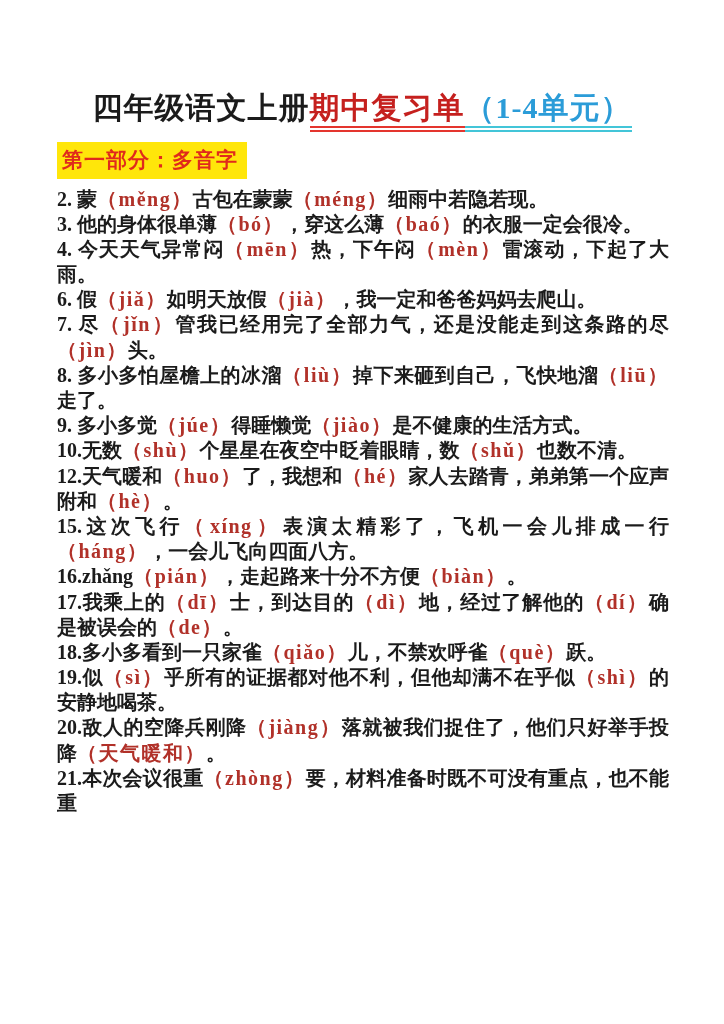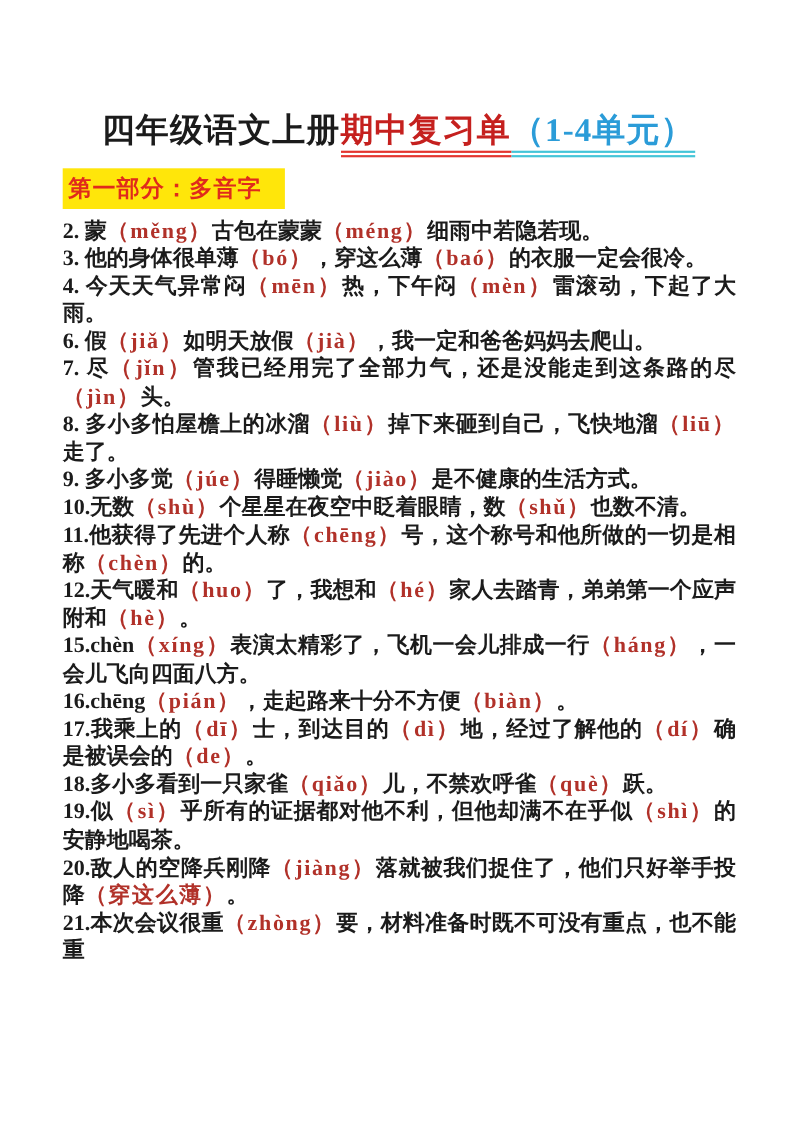--- a/index.html
+++ b/index.html
@@ -10,21 +10,21 @@
   .page {
     position: relative;
     width: 724px;
     height: 1024px;
     background: #ffffff;
     overflow: hidden;
     font-family: "Liberation Serif", "DejaVu Serif", serif;
     font-weight: 700;
   }
   .title {
-    margin: 11px;
+    margin: 0;
     padding-top: 88px;
     text-align: center;
     font-size: 30px;
     line-height: 1.35;
     letter-spacing: 1px;
     white-space: nowrap;
   }
   .t-black { color: var(--text-black, #1b1b1b); }
   .t-red {
     color: var(--title-red, #c5201e);
@@ -36,21 +36,21 @@
     border-bottom: 6px double var(--underline-cyan, #43c5d8);
     padding-bottom: 2px;
   }
   .section-row { margin: 13px 0 0 57px; }
   .section {
     display: inline-block;
     background: var(--highlight-yellow, #ffe60a);
     color: var(--header-red, #e02a1c);
     font-size: 21px;
     font-weight: 700;
-    padding: 4px 21px 5px 5px;
+    padding: 4px 9px 5px 5px;
     letter-spacing: 1px;
   }
   .content {
     margin: 8px 55px 0 57px;
     font-size: 20px;
     line-height: 1.26;
     color: var(--text-black, #1b1b1b);
     text-align: justify;
   }
   .content p { margin: 0; }
@@ -72,23 +72,22 @@
 
   <div class="content">
       <p><span class="num">2. </span><span>蒙</span><span class="py">（měng）</span><span>古包在蒙蒙</span><span class="py">（méng）</span><span>细雨中若隐若现。</span></p>
       <p><span class="num">3. </span><span>他的身体很单薄</span><span class="py">（bó）</span><span>，穿这么薄</span><span class="py">（baó）</span><span>的衣服一定会很冷。</span></p>
       <p><span class="num">4. </span><span>今天天气异常闷</span><span class="py">（mēn）</span><span>热，下午闷</span><span class="py">（mèn）</span><span>雷滚动，下起了大雨。</span></p>
       <p><span class="num">6. </span><span>假</span><span class="py">（jiǎ）</span><span>如明天放假</span><span class="py">（jià）</span><span>，我一定和爸爸妈妈去爬山。</span></p>
       <p><span class="num">7. </span><span>尽</span><span class="py">（jǐn）</span><span>管我已经用完了全部力气，还是没能走到这条路的尽</span><span class="py">（jìn）</span><span>头。</span></p>
       <p><span class="num">8. </span><span>多小多怕屋檐上的冰溜</span><span class="py">（liù）</span><span>掉下来砸到自己，飞快地溜</span><span class="py">（liū）</span><span>走了。</span></p>
       <p><span class="num">9. </span><span>多小多觉</span><span class="py">（júe）</span><span>得睡懒觉</span><span class="py">（jiào）</span><span>是不健康的生活方式。</span></p>
       <p><span class="num">10.</span><span>无数</span><span class="py">（shù）</span><span>个星星在夜空中眨着眼睛，数</span><span class="py">（shǔ）</span><span>也数不清。</span></p>
-      <p><span class="num">11.</span><span>他获得了先进个人称</span><span class="py">（chēng）</span><span>号，这个称号和他所做的一切是相称</span><span class="py">（chèn）</span><span>的。</span></p>
       <p><span class="num">12.</span><span>天气暖和</span><span class="py">（huo）</span><span>了，我想和</span><span class="py">（hé）</span><span>家人去踏青，弟弟第一个应声附和</span><span class="py">（hè）</span><span>。</span></p>
-      <p><span class="num">15.</span><span>chèn</span><span class="py">（xíng）</span><span>表演太精彩了，飞机一会儿排成一行</span><span class="py">（háng）</span><span>，一会儿飞向四面八方。</span></p>
-      <p><span class="num">16.</span><span>chēng</span><span class="py">（pián）</span><span>，走起路来十分不方便</span><span class="py">（biàn）</span><span>。</span></p>
+      <p><span class="num">15.</span><span>这次飞行</span><span class="py">（xíng）</span><span>表演太精彩了，飞机一会儿排成一行</span><span class="py">（háng）</span><span>，一会儿飞向四面八方。</span></p>
+      <p><span class="num">16.</span><span>zhǎng</span><span class="py">（pián）</span><span>，走起路来十分不方便</span><span class="py">（biàn）</span><span>。</span></p>
       <p><span class="num">17.</span><span>我乘上的</span><span class="py">（dī）</span><span>士，到达目的</span><span class="py">（dì）</span><span>地，经过了解他的</span><span class="py">（dí）</span><span>确是被误会的</span><span class="py">（de）</span><span>。</span></p>
       <p><span class="num">18.</span><span>多小多看到一只家雀</span><span class="py">（qiǎo）</span><span>儿，不禁欢呼雀</span><span class="py">（què）</span><span>跃。</span></p>
       <p><span class="num">19.</span><span>似</span><span class="py">（sì）</span><span>乎所有的证据都对他不利，但他却满不在乎似</span><span class="py">（shì）</span><span>的安静地喝茶。</span></p>
-      <p><span class="num">20.</span><span>敌人的空降兵刚降</span><span class="py">（jiàng）</span><span>落就被我们捉住了，他们只好举手投降</span><span class="py">（穿这么薄）</span><span>。</span></p>
+      <p><span class="num">20.</span><span>敌人的空降兵刚降</span><span class="py">（jiàng）</span><span>落就被我们捉住了，他们只好举手投降</span><span class="py">（天气暖和）</span><span>。</span></p>
       <p><span class="num">21.</span><span>本次会议很重</span><span class="py">（zhòng）</span><span>要，材料准备时既不可没有重点，也不能重</span></p>
     </div>
 </div>
 
 </body></html>

